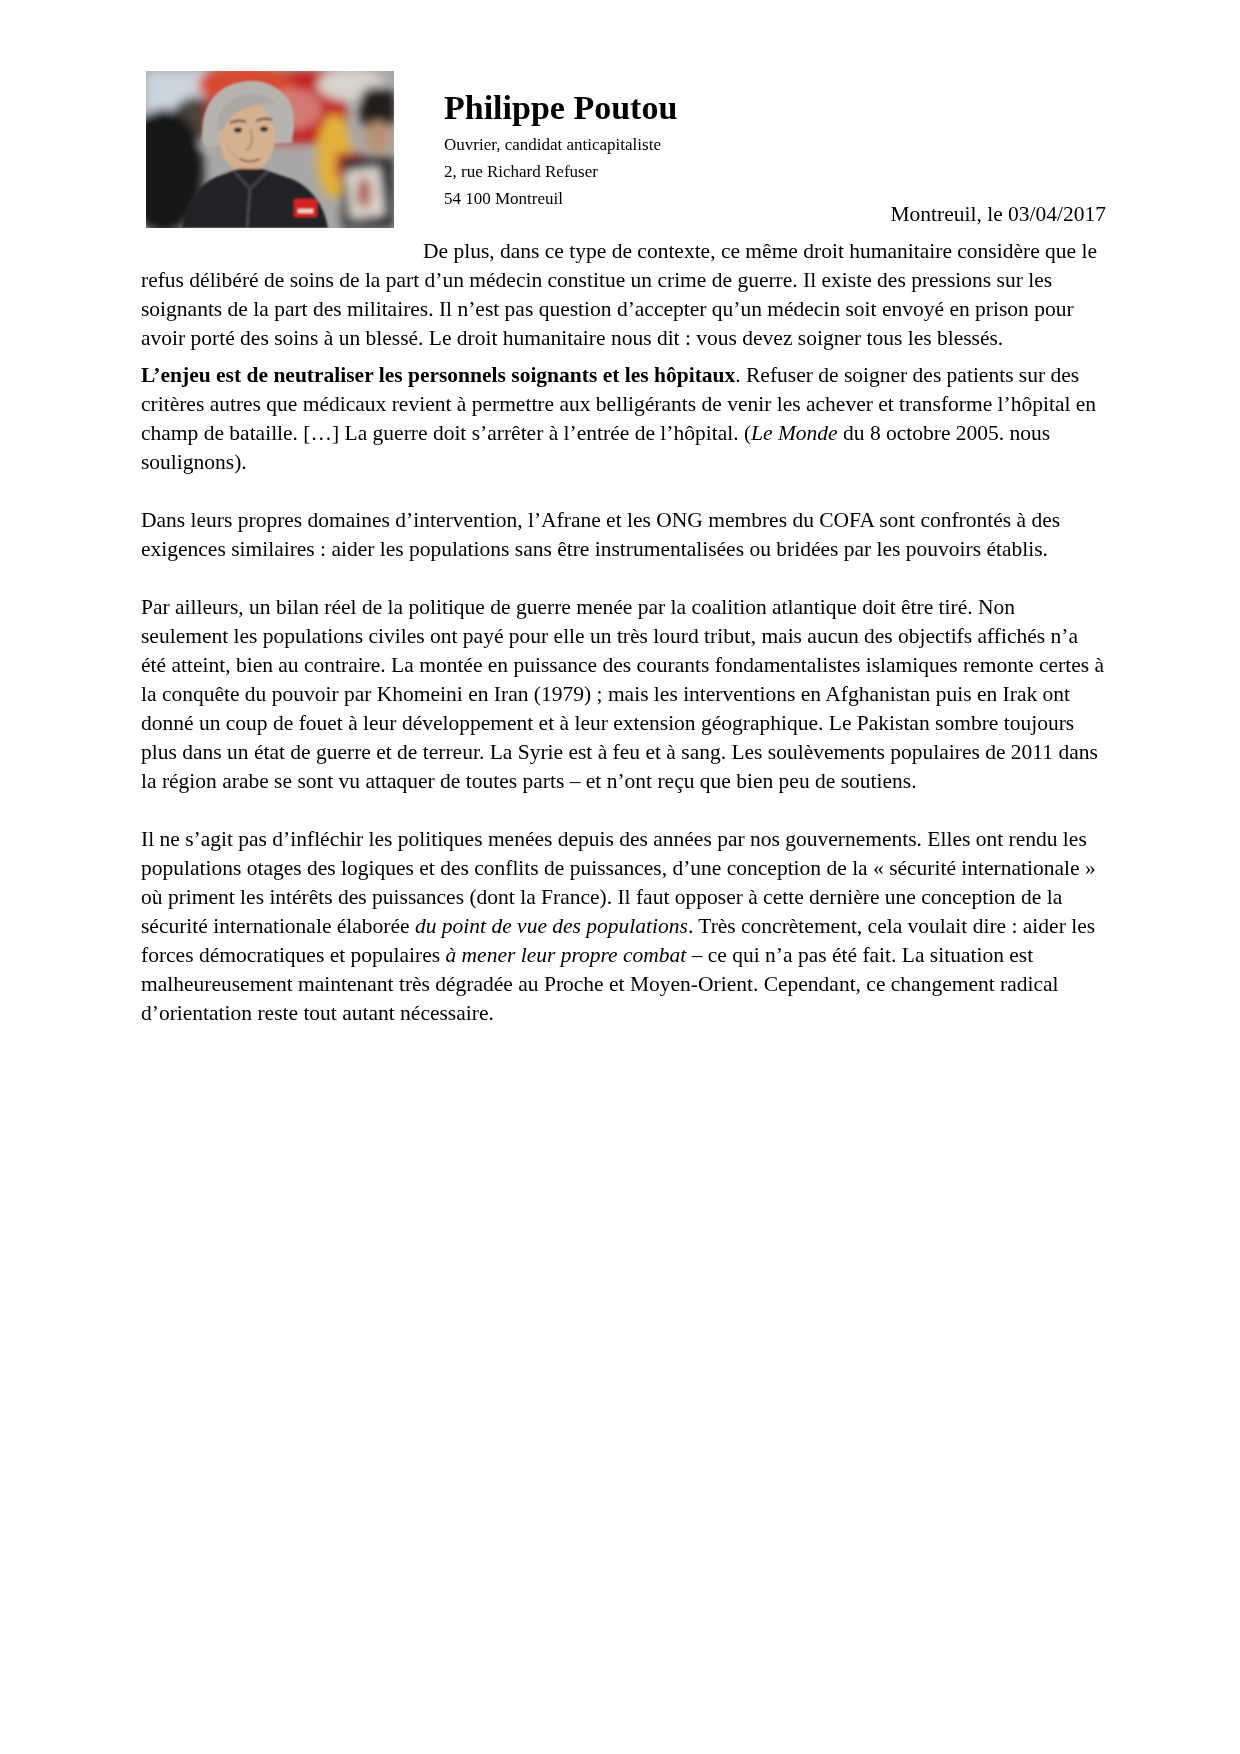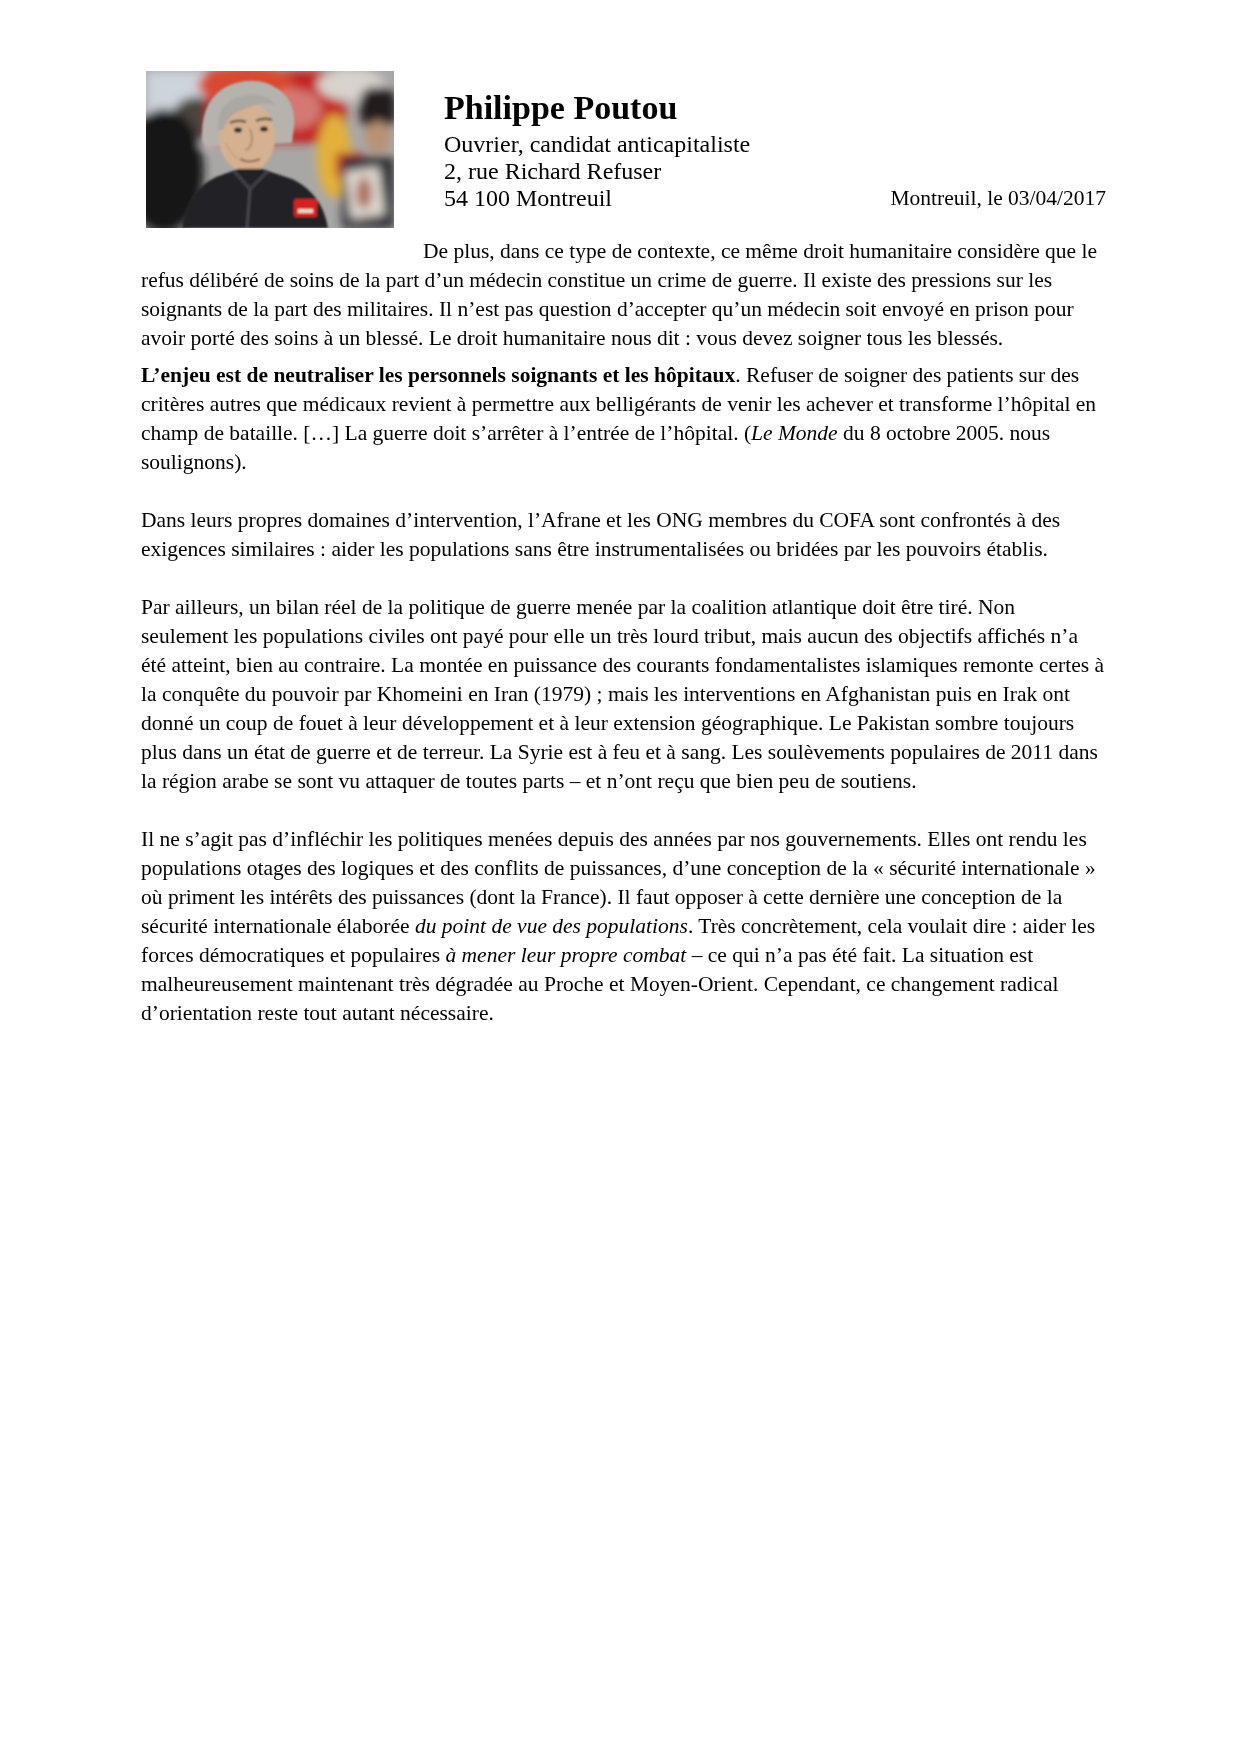--- a/index.html
+++ b/index.html
@@ -31,27 +31,27 @@
     left: 444px;
     top: 89px;
   }
   .sender-name {
     font-size: 34px;
     font-weight: bold;
     line-height: 38px;
     margin-bottom: 4px;
   }
   .sender-line {
-    font-size: 24px;
+    font-size: 17px;
     line-height: 27px;
   }
   .dateline {
     position: absolute;
     left: 133px;
-    top: 184px;
+    top: 200px;
     width: 973px;
     text-align: right;
     font-size: 21.5px;
     line-height: 28px;
     font-family: Liberation Serif, serif;
   }
   .body {
     position: absolute;
     left: 133px;
     top: 229px;

